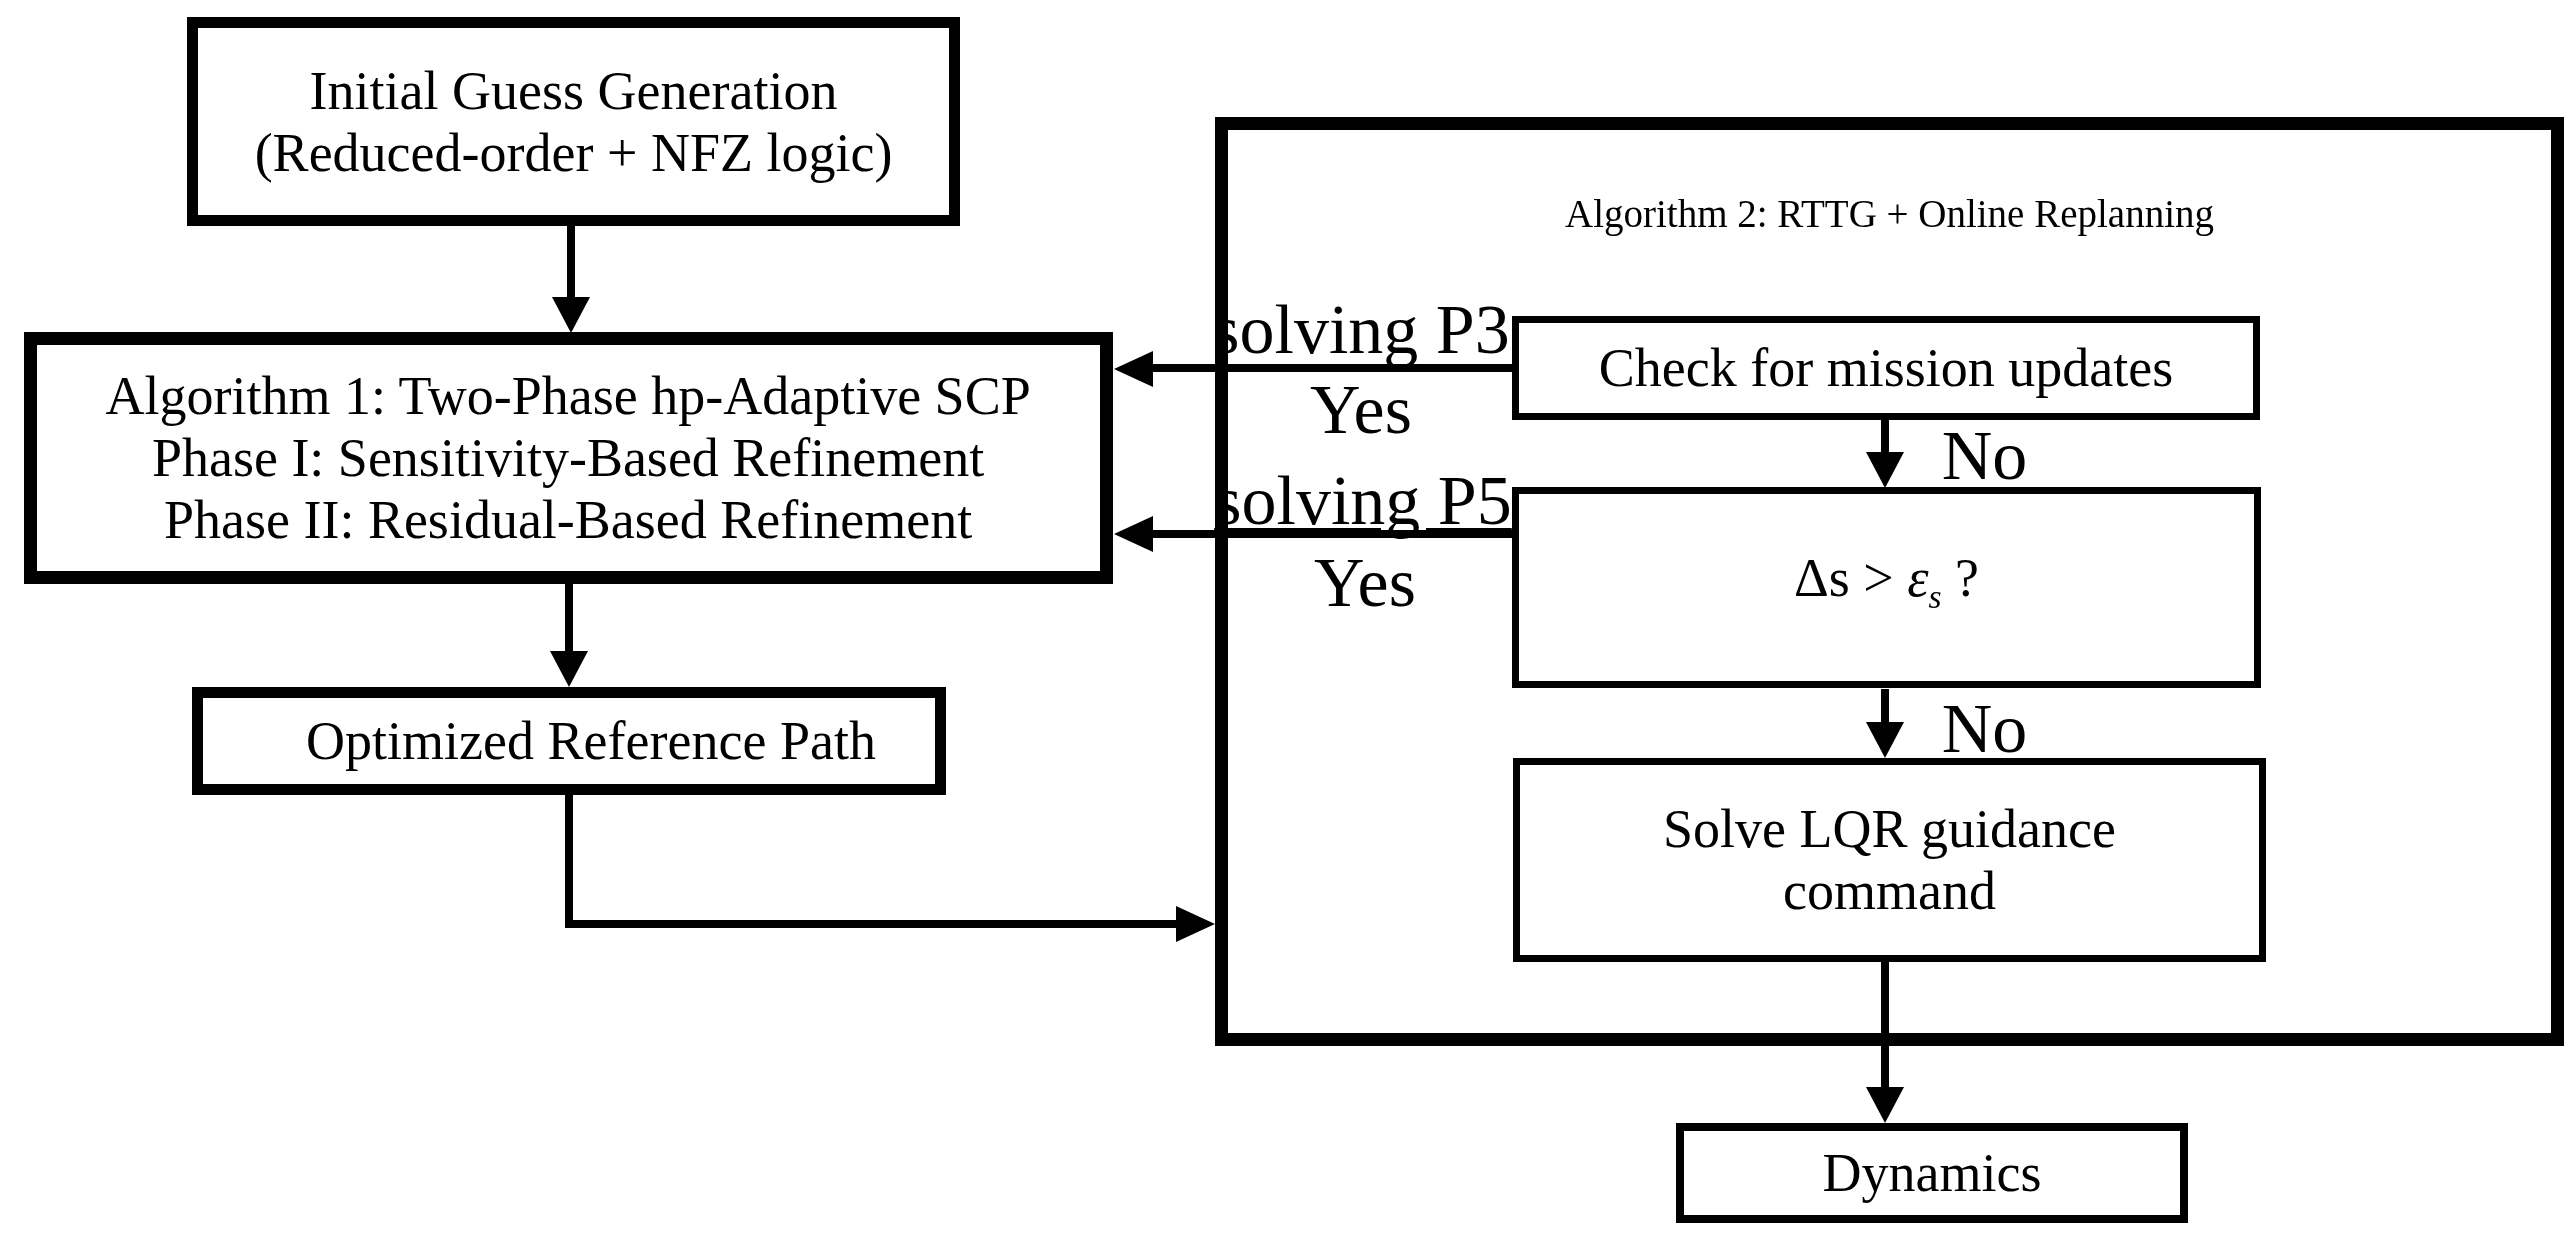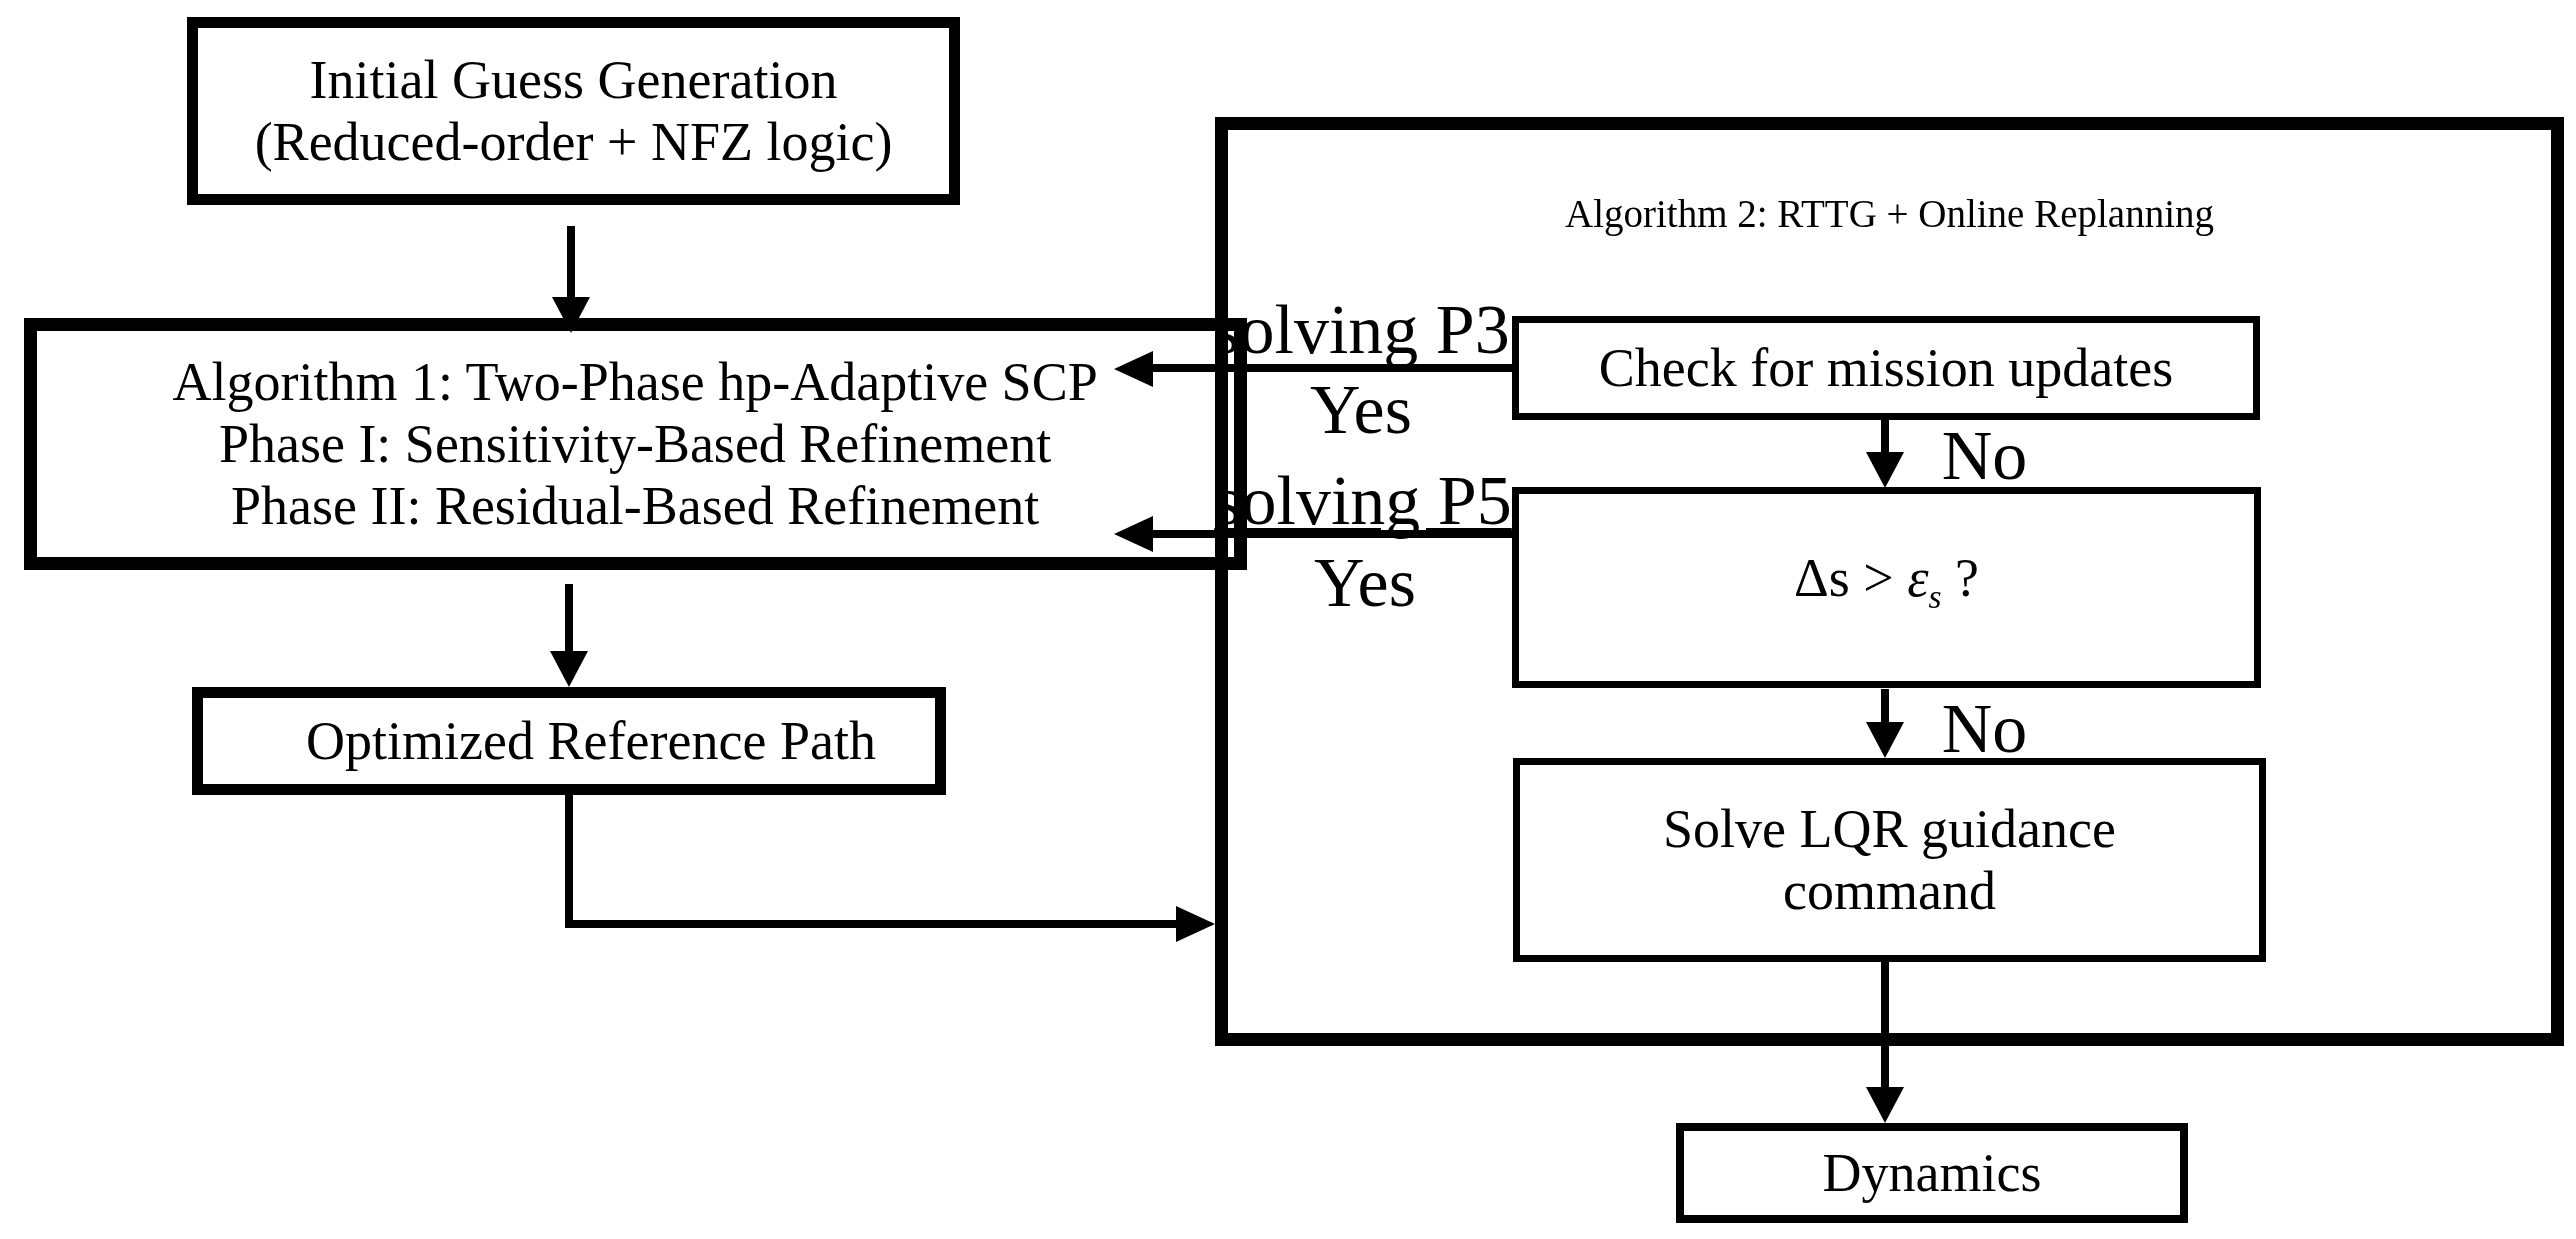--- a/index.html
+++ b/index.html
@@ -6,22 +6,22 @@
   .stage{
     position:relative;width:2576px;height:1239px;background:#ffffff;overflow:hidden;
     font-family:"Liberation Serif","DejaVu Serif",serif;color:#000;
   }
   .box{
     position:absolute;background:#fff;border-style:solid;border-color:#000;
     display:flex;align-items:center;justify-content:center;text-align:center;
     box-sizing:border-box;
   }
   .txt{font-size:54px;line-height:62px;white-space:nowrap;}
-  .b-initial{left:187px;top:17px;width:773px;height:188px;border-width:11.4px;justify-content:center;}
-  .b-alg1{left:23.6px;top:318px;width:1223px;height:252px;border-width:13px;}
+  .b-initial{left:187px;top:17px;width:773px;height:209px;border-width:11.4px;justify-content:center;}
+  .b-alg1{left:23.6px;top:332px;width:1089px;height:252px;border-width:13px;}
   .b-orp{left:192px;top:687px;width:754px;height:108px;border-width:11.4px;padding-left:44px;}
   .b-big{left:1215px;top:117px;width:1349px;height:929px;border-width:13px;background:transparent;}
   .b-check{left:1512px;top:316px;width:748px;height:104px;border-width:7.3px;}
   .b-eval{left:1512px;top:487px;width:749px;height:201px;border-width:7.3px;}
   .b-lqr{left:1513px;top:758px;width:753px;height:204px;border-width:7.3px;}
   .b-dyn{left:1676px;top:1123px;width:512px;height:100px;border-width:8.2px;}
   .big-title{position:absolute;left:1228px;top:181px;width:1323px;text-align:center;
              font-size:39px;line-height:65px;white-space:nowrap;}
   .lbl{position:absolute;text-align:center;font-size:70px;line-height:59px;white-space:nowrap;}
   .l-p3{left:1206px;top:300px;width:310px;}

